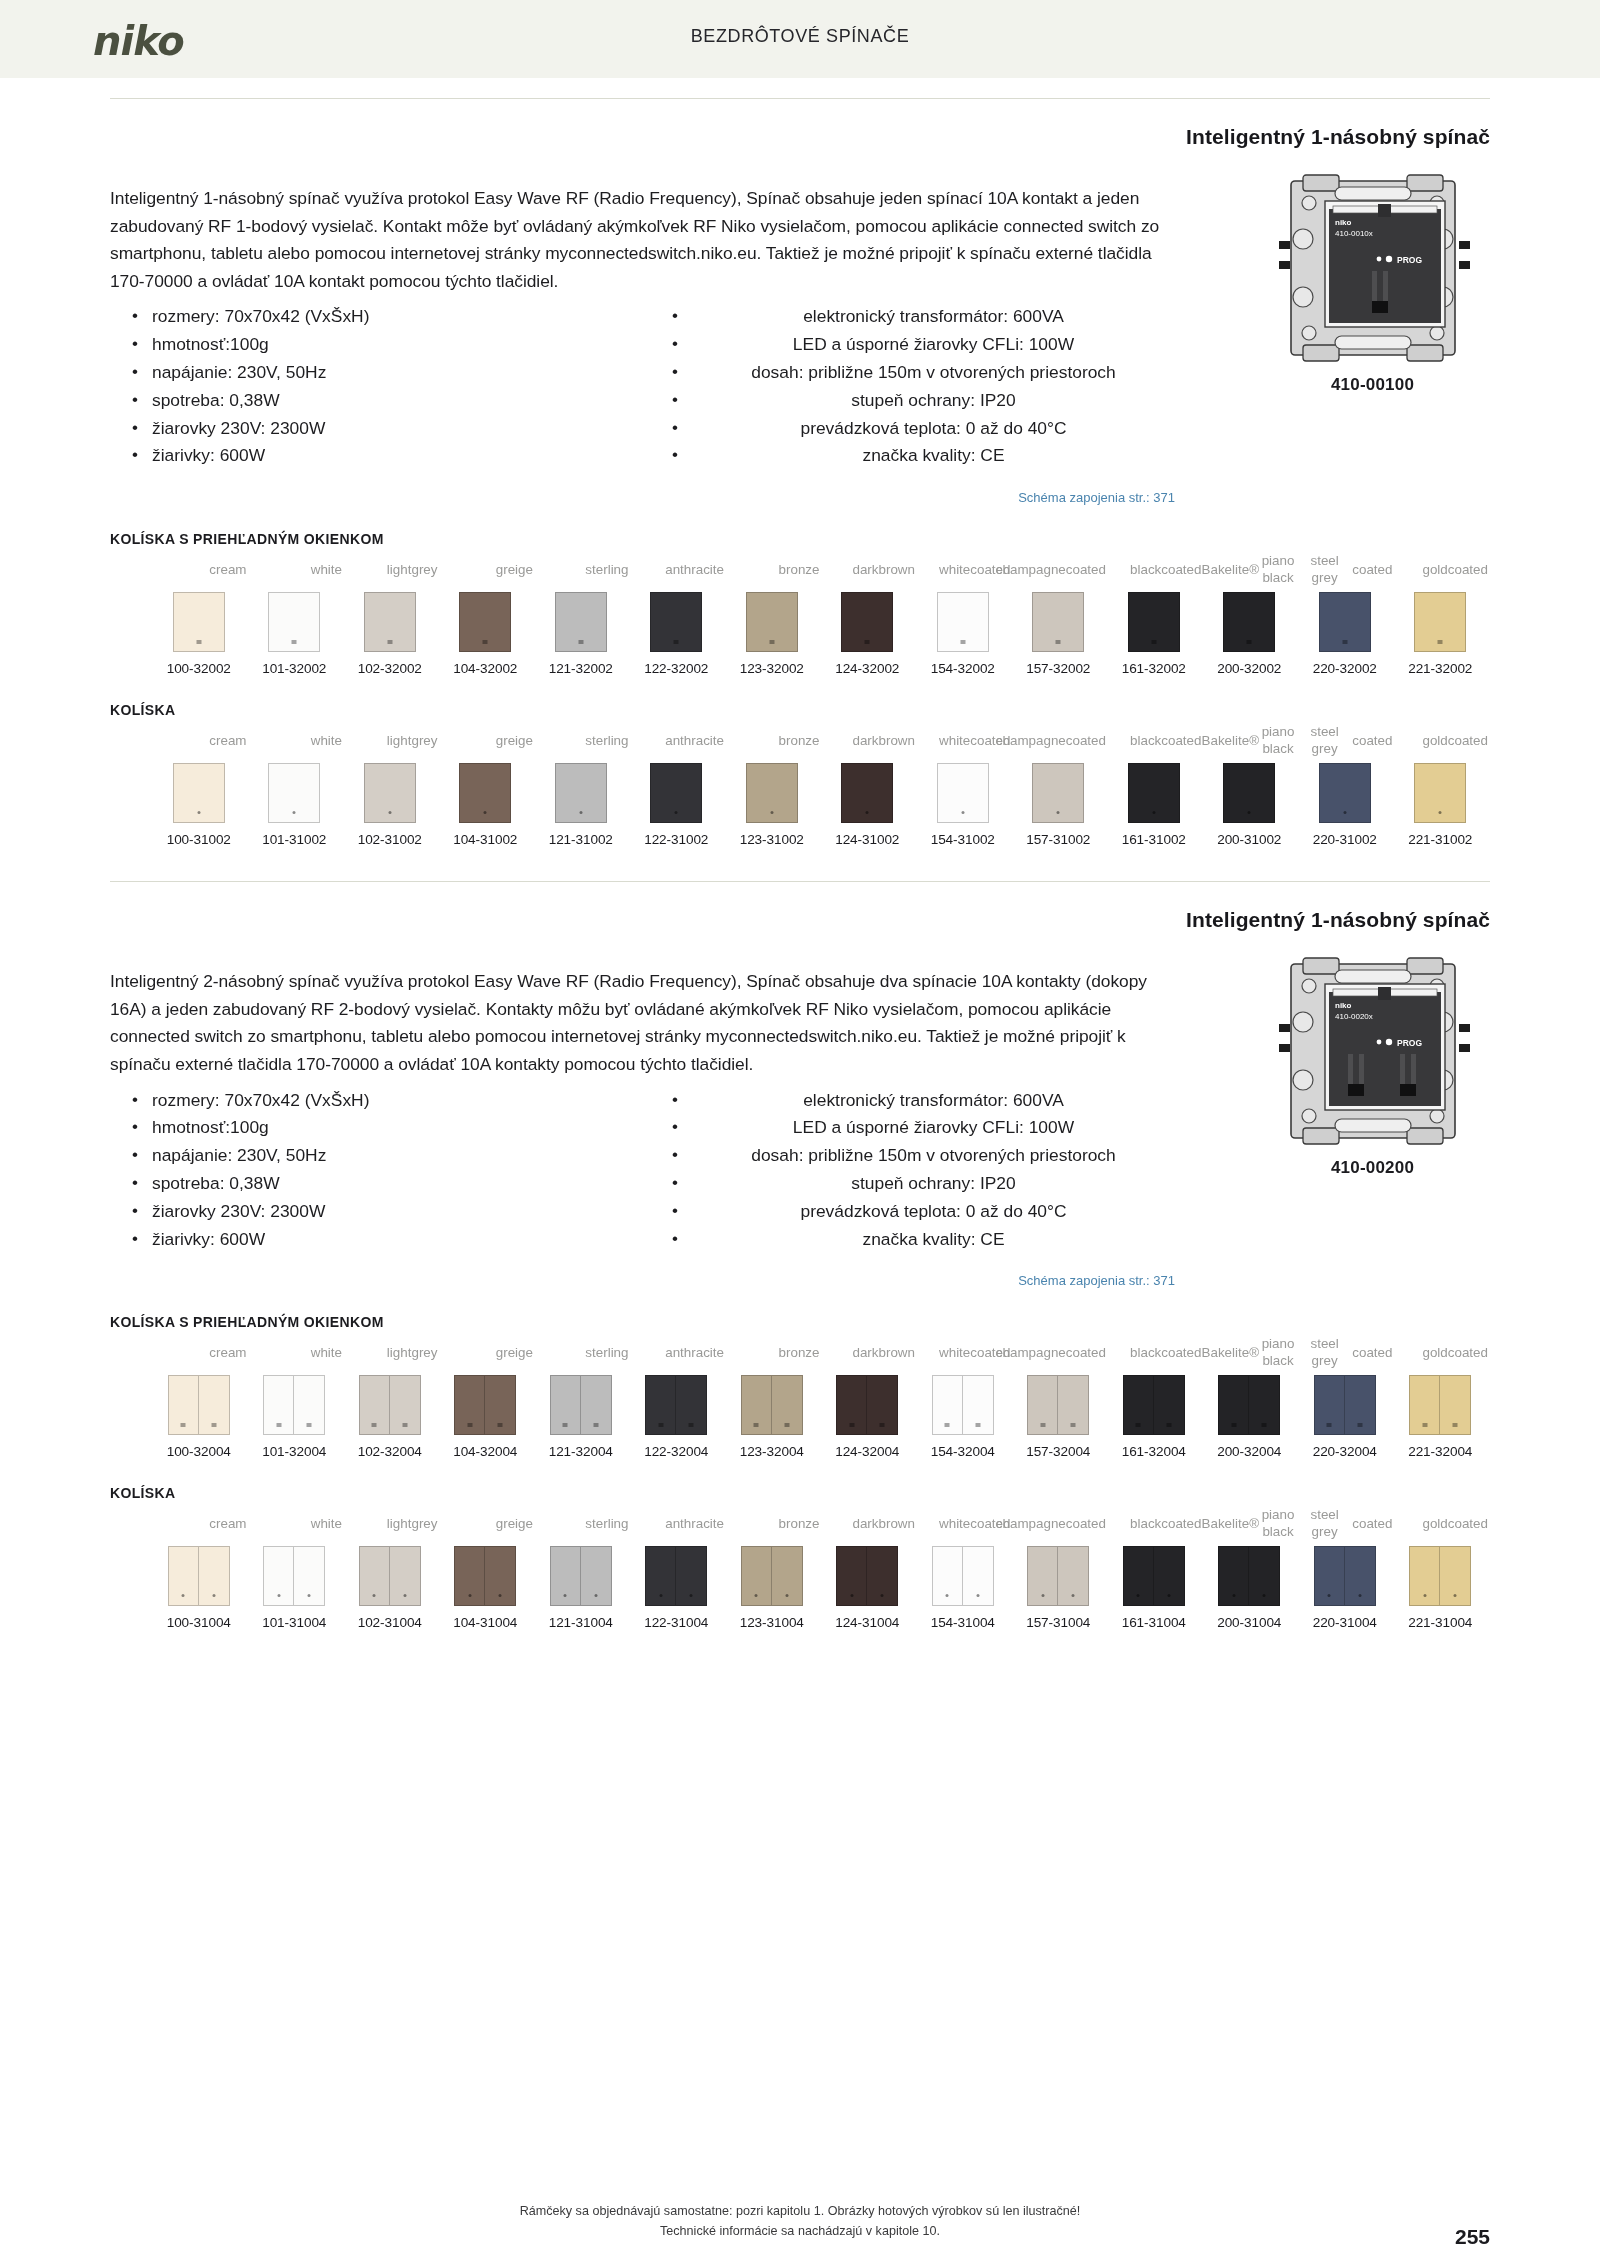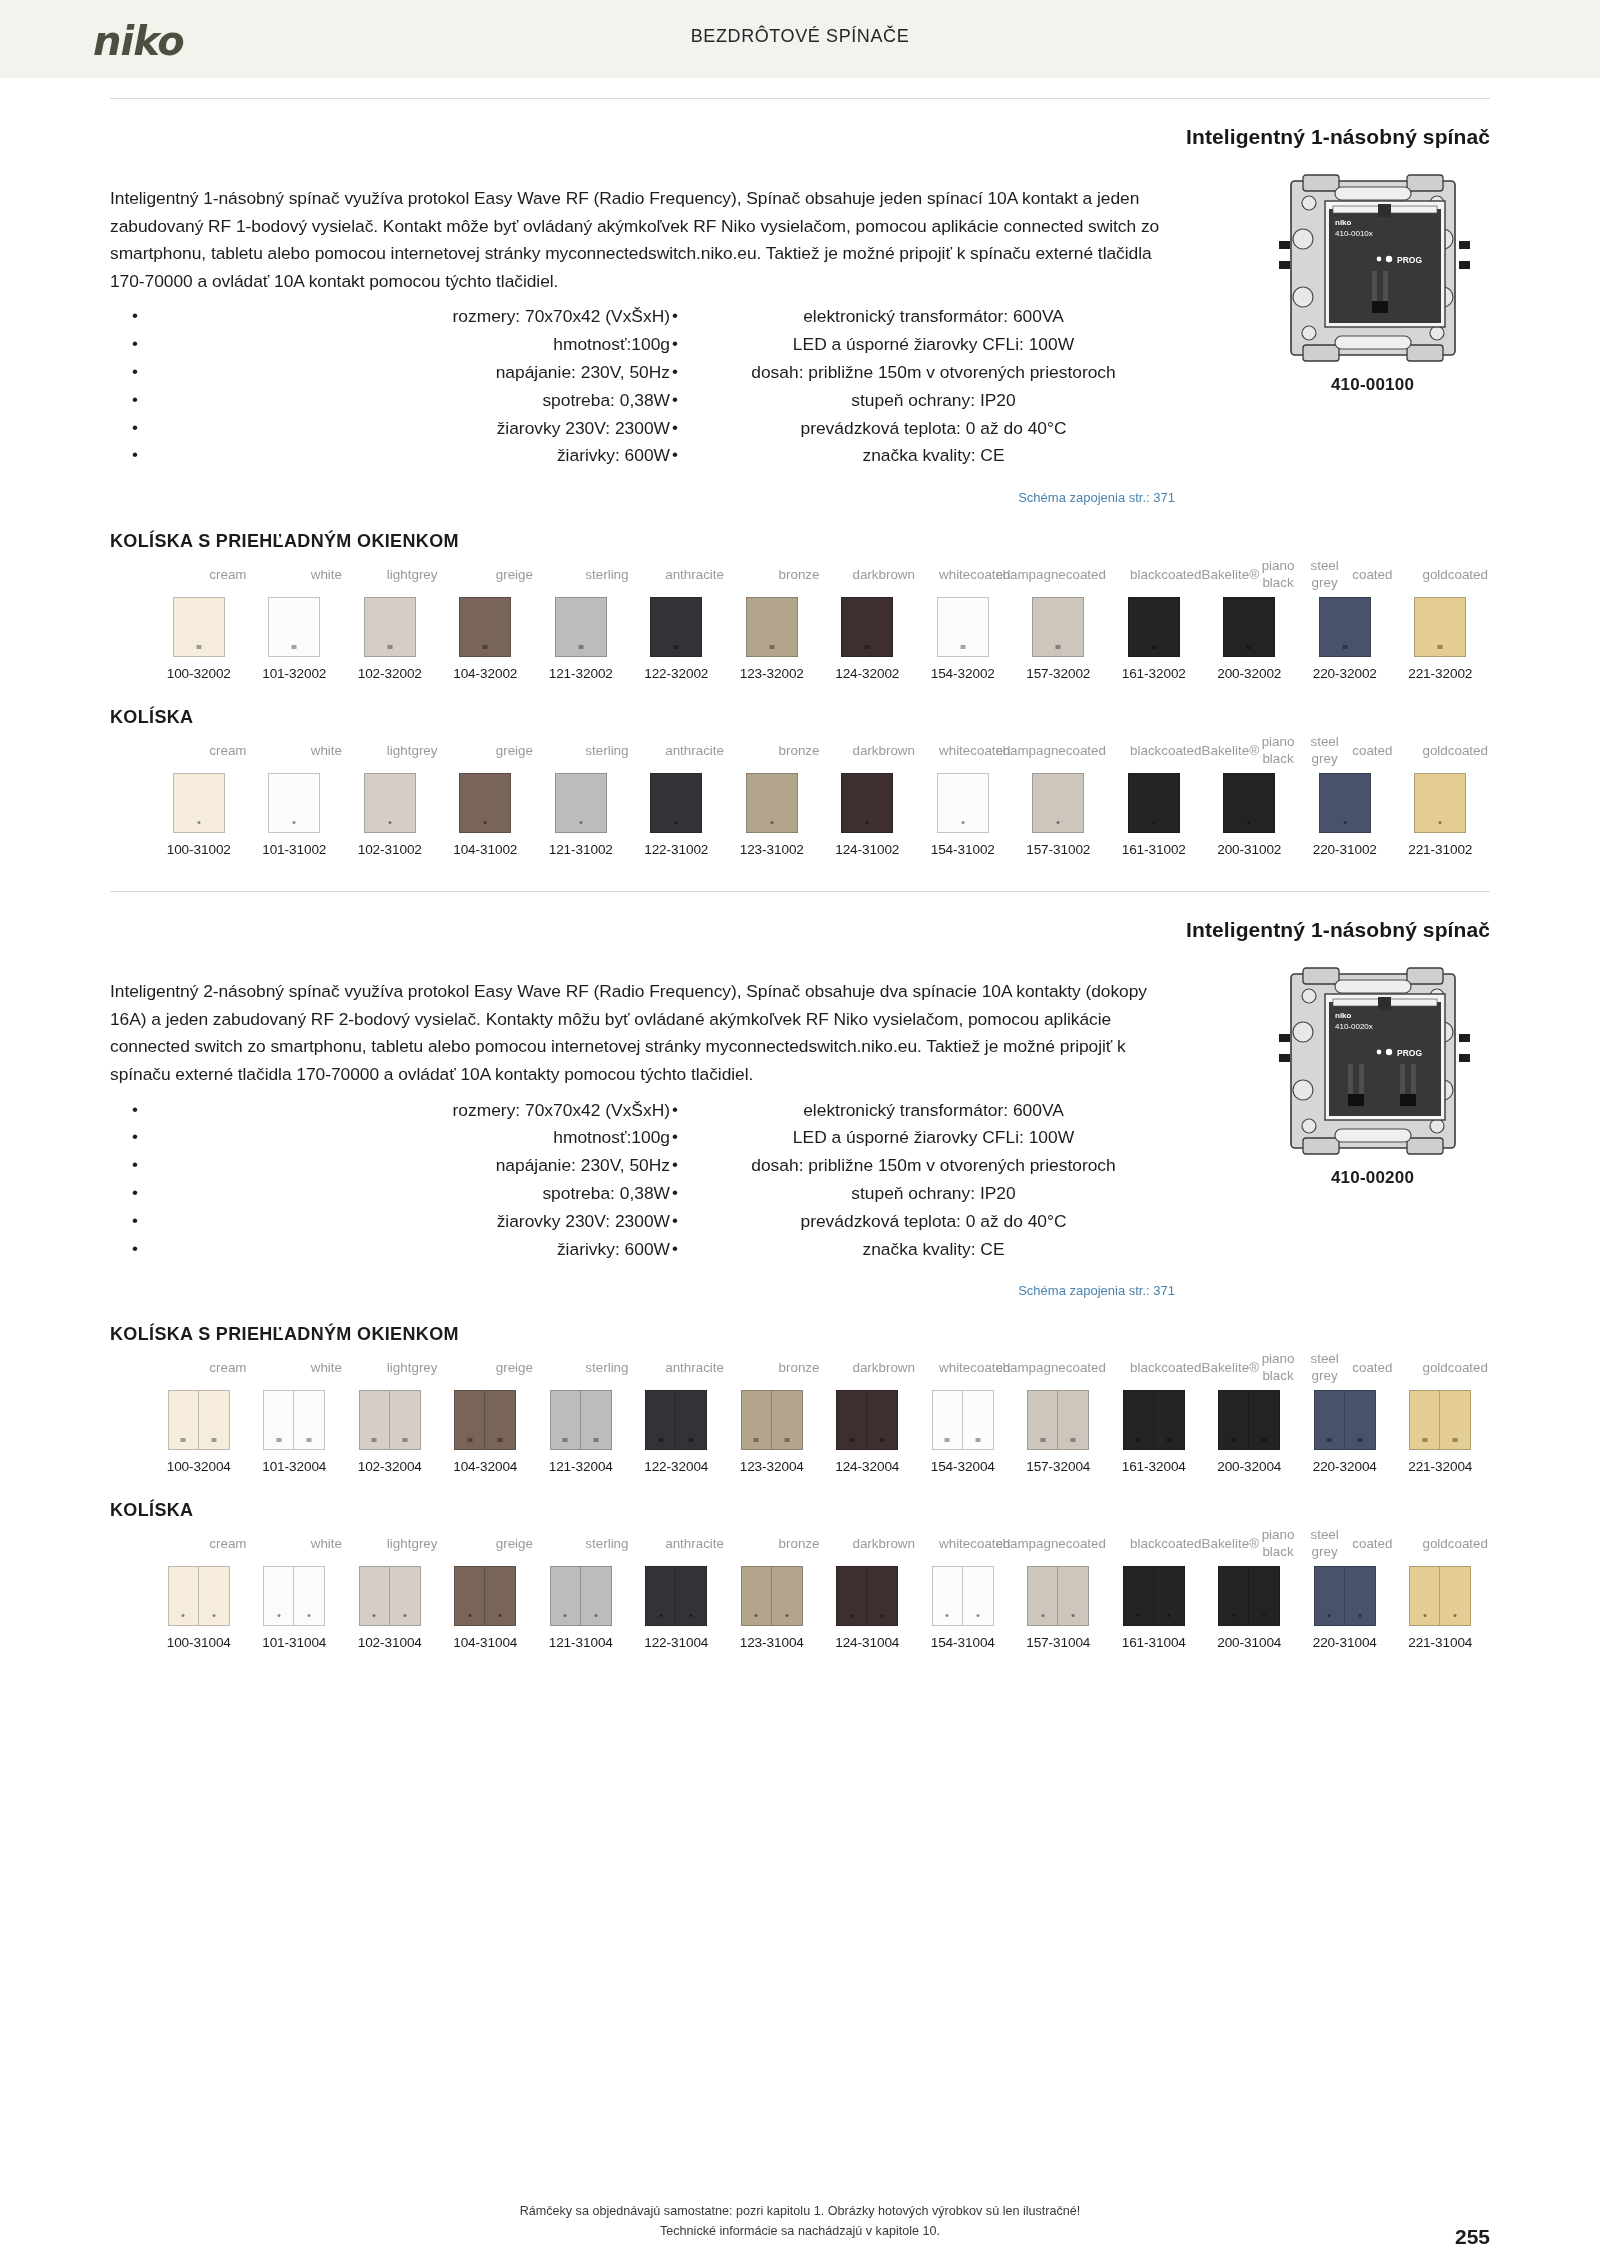--- a/index.html
+++ b/index.html
@@ -60,21 +60,21 @@
     color: #1d1d20;
     width: 1065px;
     letter-spacing: -0.05px;
   }
   .specs {
     display: flex;
     margin-top: 8px;
     width: 1065px;
   }
   .specs ul { list-style: none; }
-  .spec-col-left { width: 560px; padding-left: 20px; text-align: right; }
+  .spec-col-left { width: 560px; padding-left: 20px; }
   .spec-col-right { width: 505px; padding-left: 0px; text-align: center; }
   .specs li {
     font-size: 17.4px;
     line-height: 27.8px;
     color: #1d1d20;
     position: relative;
     padding-left: 22px;
   }
   .specs li:before {
     content: "\2022";
@@ -102,21 +102,21 @@
     margin-top: 12px;
     font-size: 17px;
     font-weight: 700;
     color: #1b1b1f;
     letter-spacing: 0.2px;
   }
 
   
   .sw-section { margin-top: 26px; position: relative; }
   .sw-heading {
-    font-size: 18px;
+    font-size: 14px;
     font-weight: 700;
     letter-spacing: 0.35px;
     color: #1b1b1f;
     margin-bottom: 4px;
   }
   .sw-row {
     display: flex;
     justify-content: flex-end;
     align-items: flex-end;
     gap: 0px;

